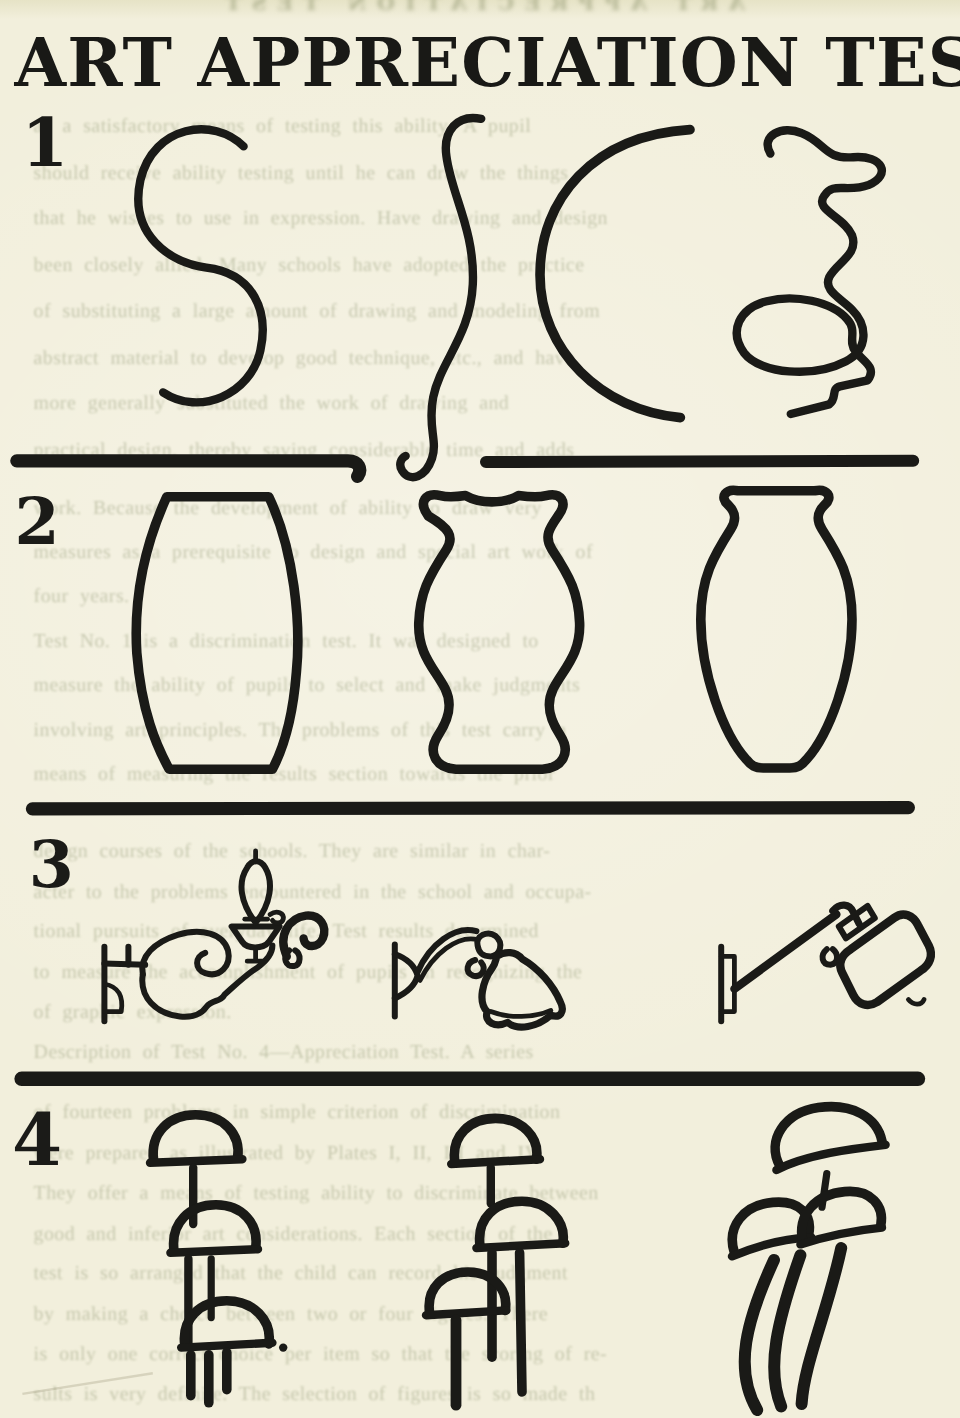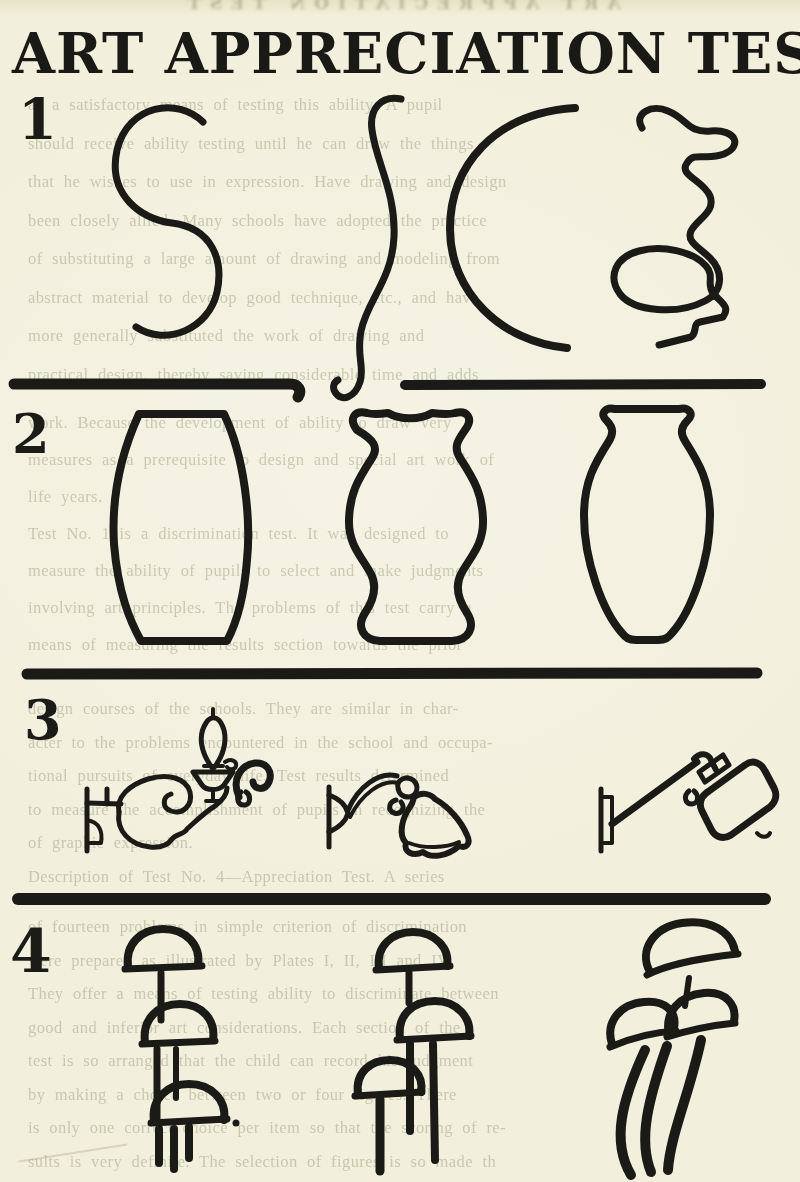--- a/index.html
+++ b/index.html
@@ -97,21 +97,21 @@
       <div>that he wishes to use in expression.  Have drawing and design</div>
       <div>been closely allied.  Many schools have adopted the practice</div>
       <div>of substituting a large amount of drawing and modeling from</div>
       <div>abstract material to develop good technique, etc., and have</div>
       <div>more generally substituted the work of drawing and</div>
       <div>practical design, thereby saving considerable time and adds</div>
     </div>
   <div id="bt-r2" class="bt">
       <div>work.  Because the development of ability to draw very</div>
       <div>measures as a prerequisite to design and special art work of</div>
-      <div>life years.</div>
+      <div>four years.</div>
       <div>Test No. 1 is a discrimination test.  It was designed to</div>
       <div>measure the ability of pupils to select and make judgments</div>
       <div>involving art principles.  The problems of this test carry a</div>
       <div>means of measuring the results section towards the prior</div>
     </div>
   <div id="bt-r3" class="bt">
       <div>design courses of the schools.  They are similar in char-</div>
       <div>acter to the problems encountered in the school and occupa-</div>
       <div>tional pursuits of everyday life.  Test results determined</div>
       <div>to measure the accomplishment of pupils in recognizing the</div>

